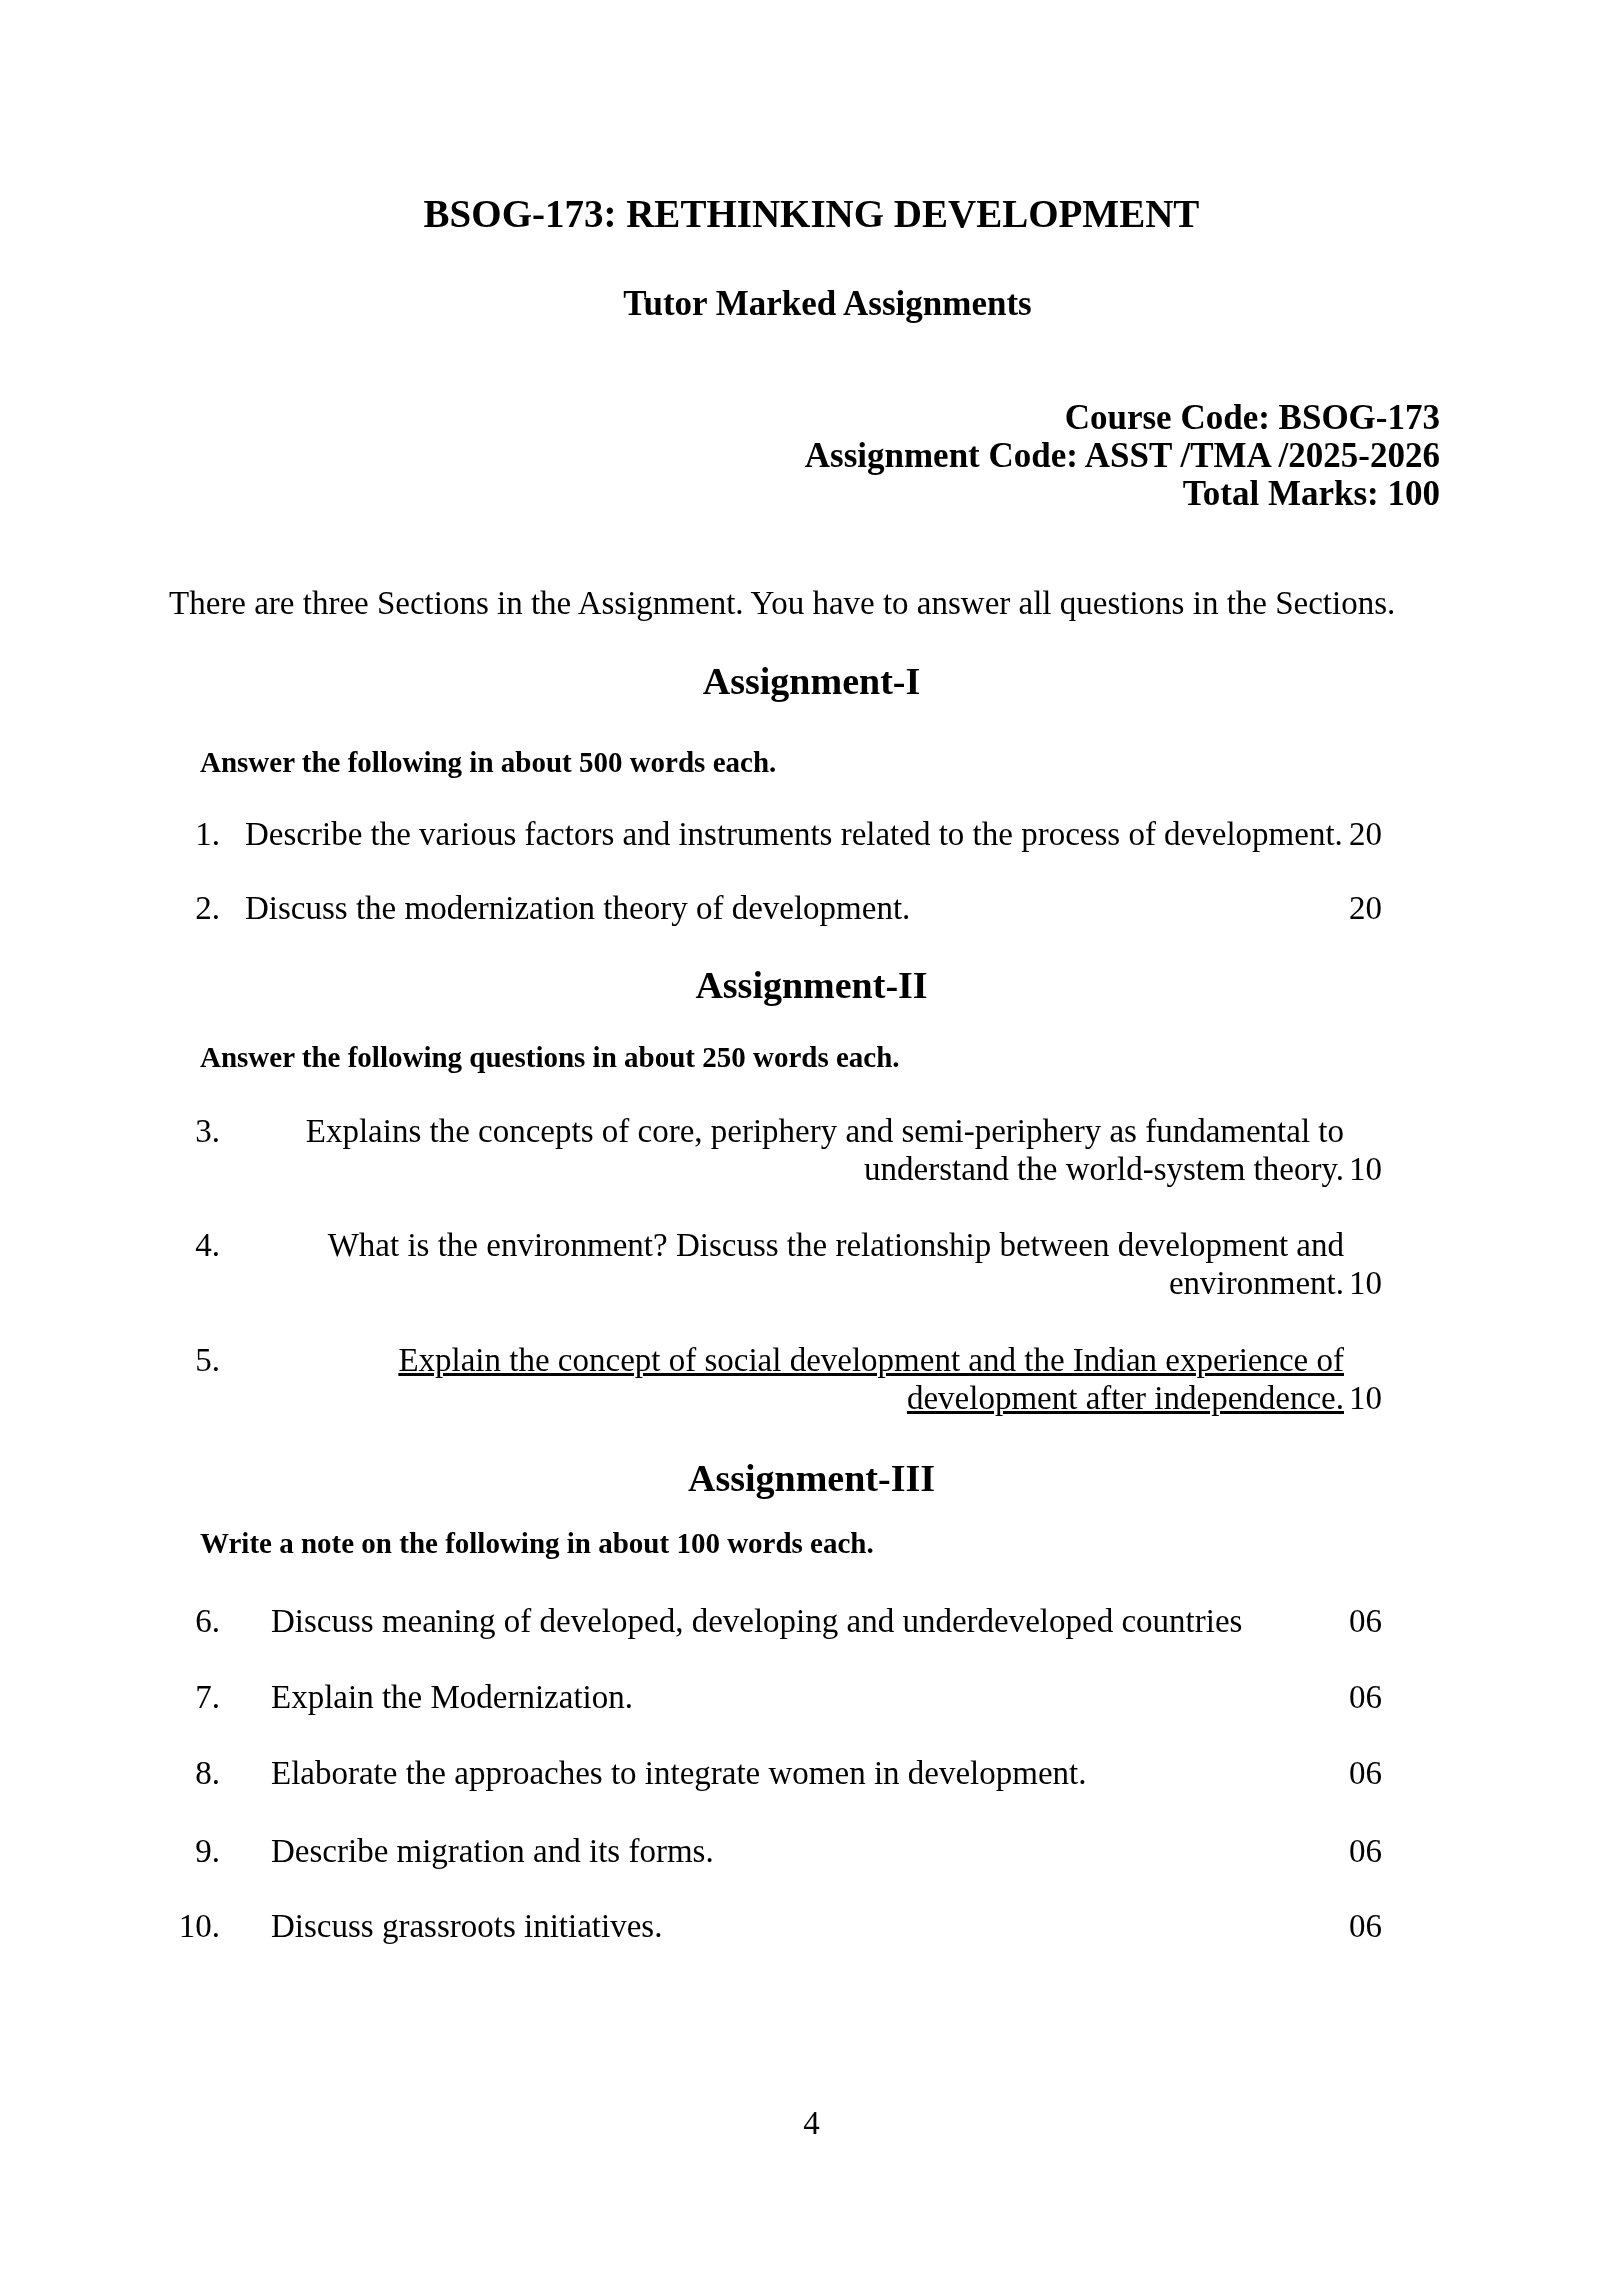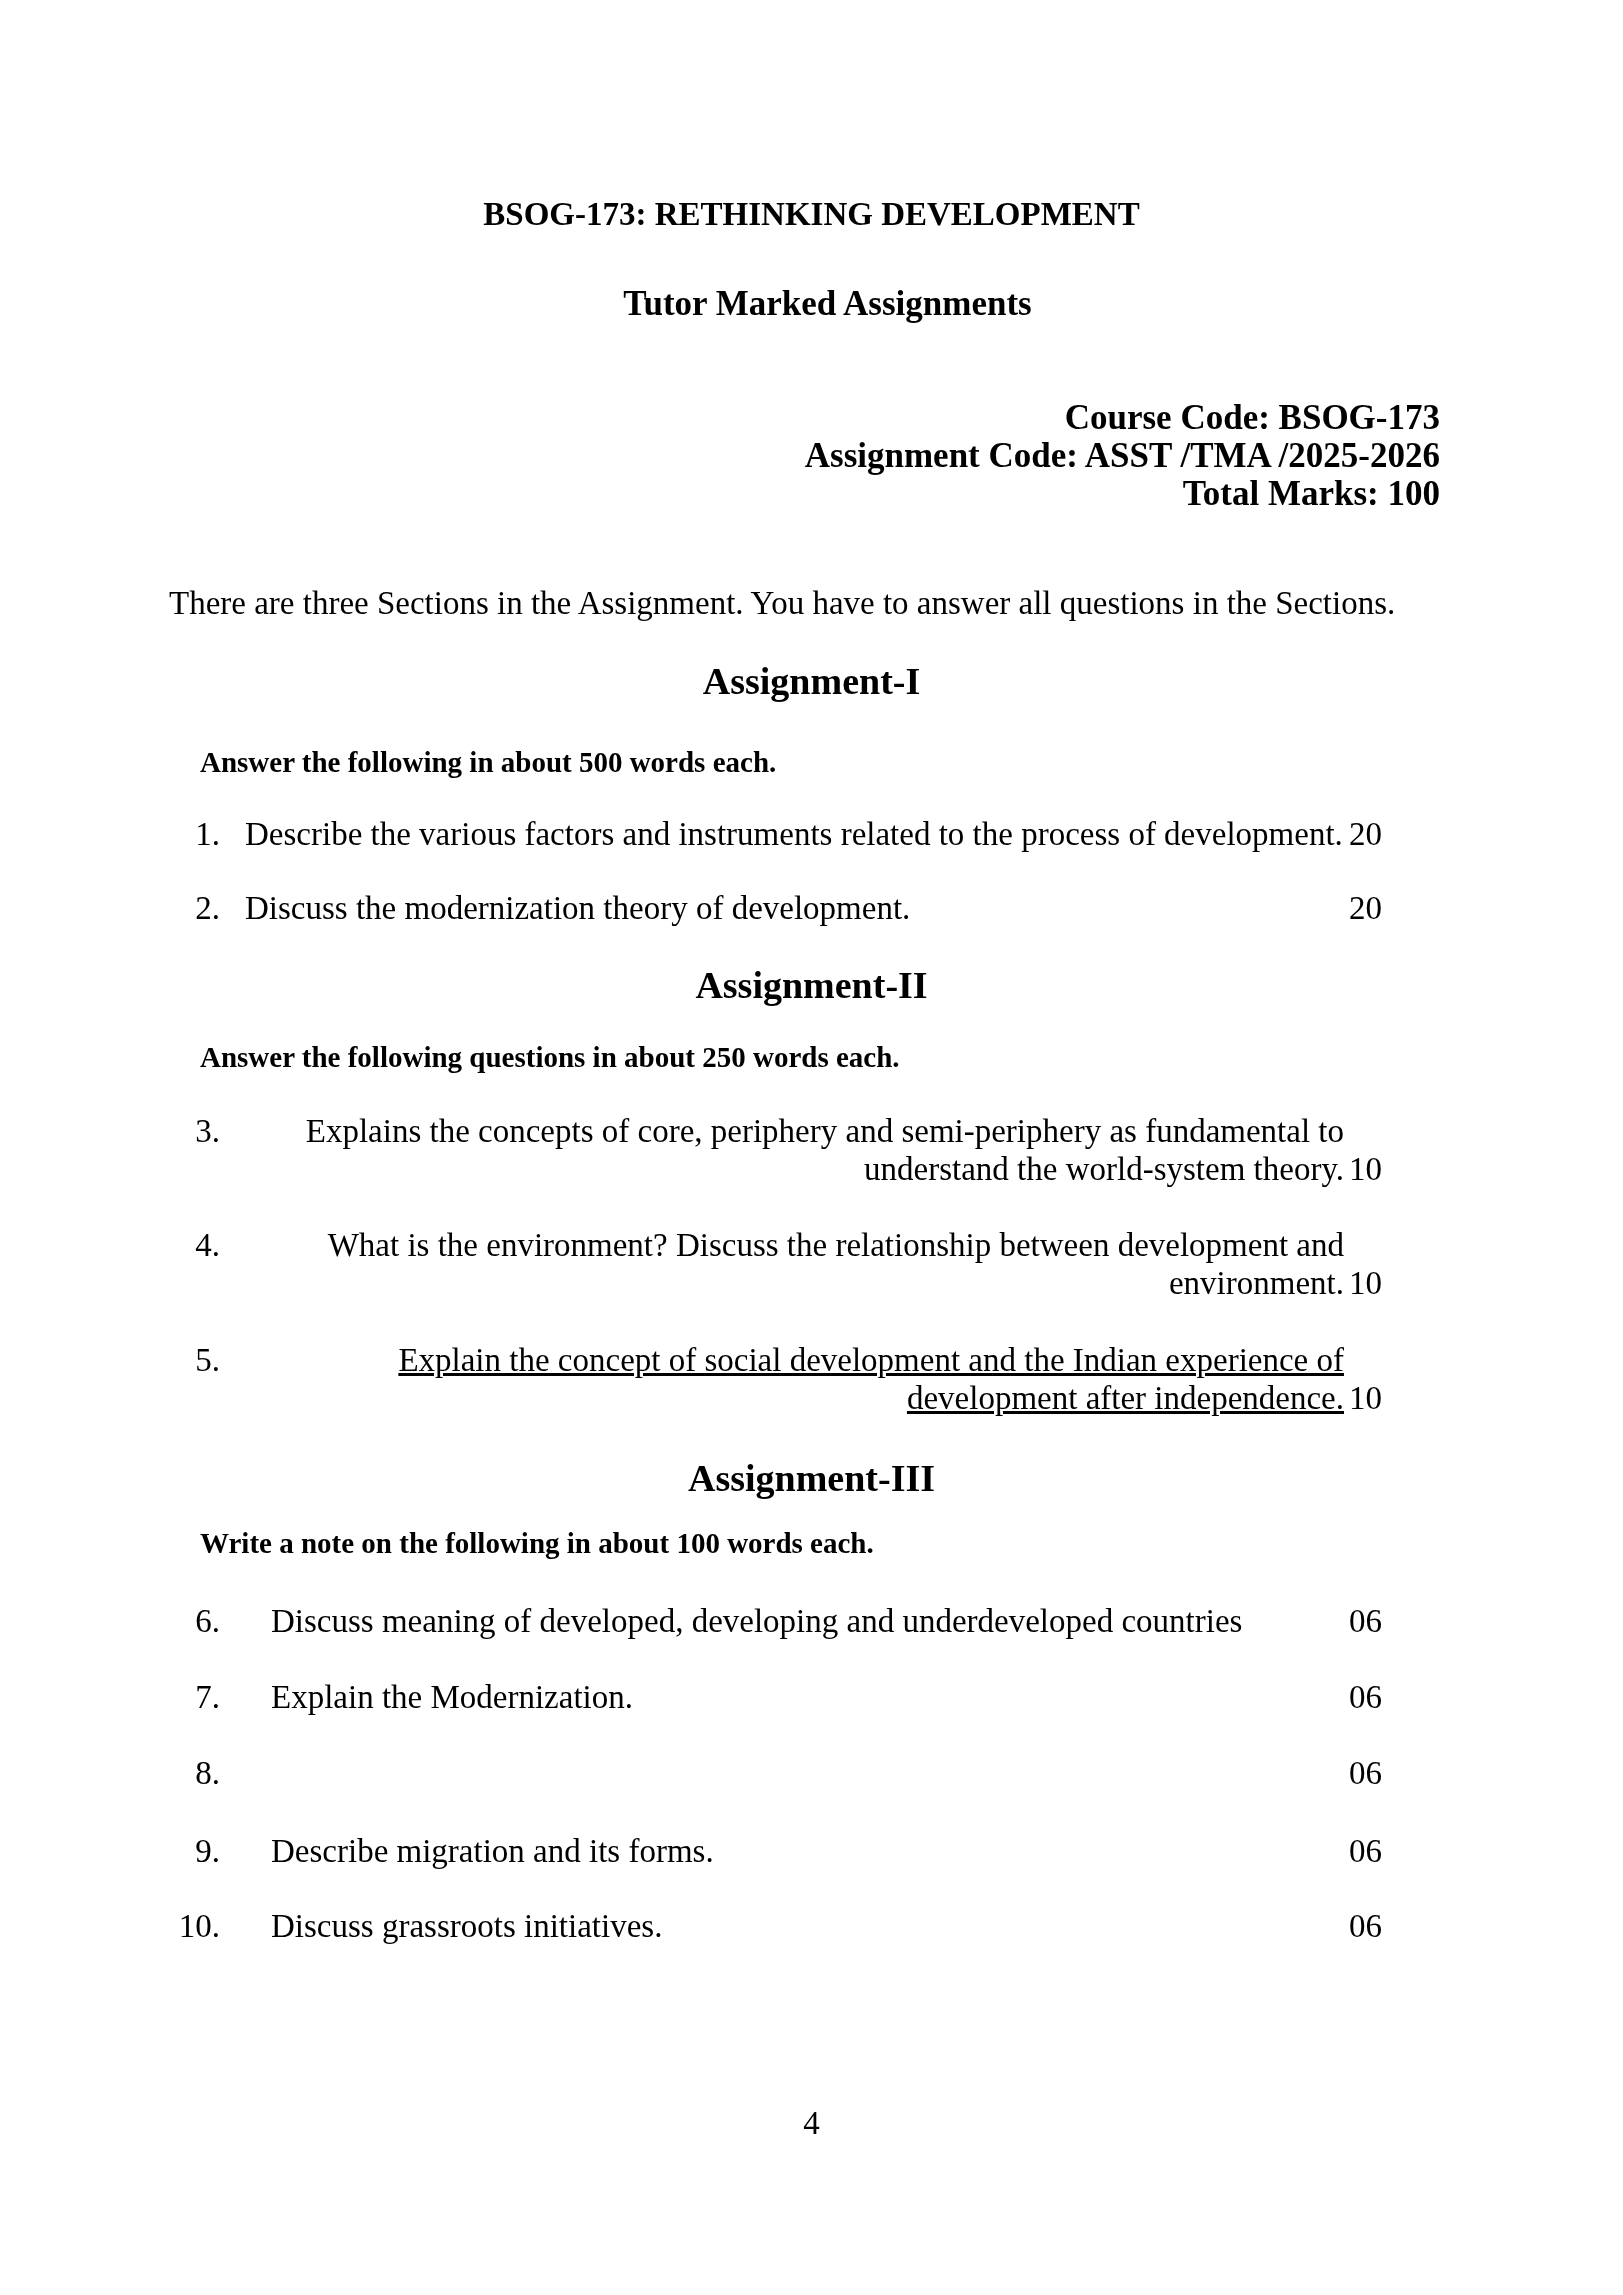--- a/index.html
+++ b/index.html
@@ -7,21 +7,21 @@
     position:relative;
     width:1623px;
     height:2295px;
     background:#ffffff;
     color:#000000;
     font-family:"Liberation Serif", serif;
     overflow:hidden;
   }
   .doc-title{
     position:absolute; top:191px; left:0; width:1623px;
-    text-align:center; font-weight:bold; font-size:33px; line-height:46px;
+    text-align:center; font-weight:bold; font-size:39px; line-height:46px;
     white-space:nowrap;
   }
   .doc-subtitle{
     position:absolute; top:283px; left:16px; width:1623px;
     text-align:center; font-weight:bold; font-size:35px; line-height:41px;
     white-space:nowrap;
   }
   .meta-block{
     position:absolute; top:399px; right:183px;
     text-align:right; font-weight:bold; font-size:35px; line-height:38px;
@@ -113,20 +113,21 @@
         <span class="q-text" style="left: 271px;">Discuss meaning of developed, developing and underdeveloped countries</span>
         <span class="q-marks" style="top: 0px;">06</span>
       </div>
       <div class="q-row" style="top: 1678px; height: 38px;">
         <span class="q-num">7.</span>
         <span class="q-text" style="left: 271px;">Explain the Modernization.</span>
         <span class="q-marks" style="top: 0px;">06</span>
       </div>
       <div class="q-row" style="top: 1754px; height: 38px;">
         <span class="q-num">8.</span>
+        <span class="q-text" style="left: 271px;">Elaborate the approaches to integrate women in development.</span>
         <span class="q-marks" style="top: 0px;">06</span>
       </div>
       <div class="q-row" style="top: 1832px; height: 38px;">
         <span class="q-num">9.</span>
         <span class="q-text" style="left: 271px;">Describe migration and its forms.</span>
         <span class="q-marks" style="top: 0px;">06</span>
       </div>
       <div class="q-row" style="top: 1907px; height: 38px;">
         <span class="q-num">10.</span>
         <span class="q-text" style="left: 271px;">Discuss grassroots initiatives.</span>

